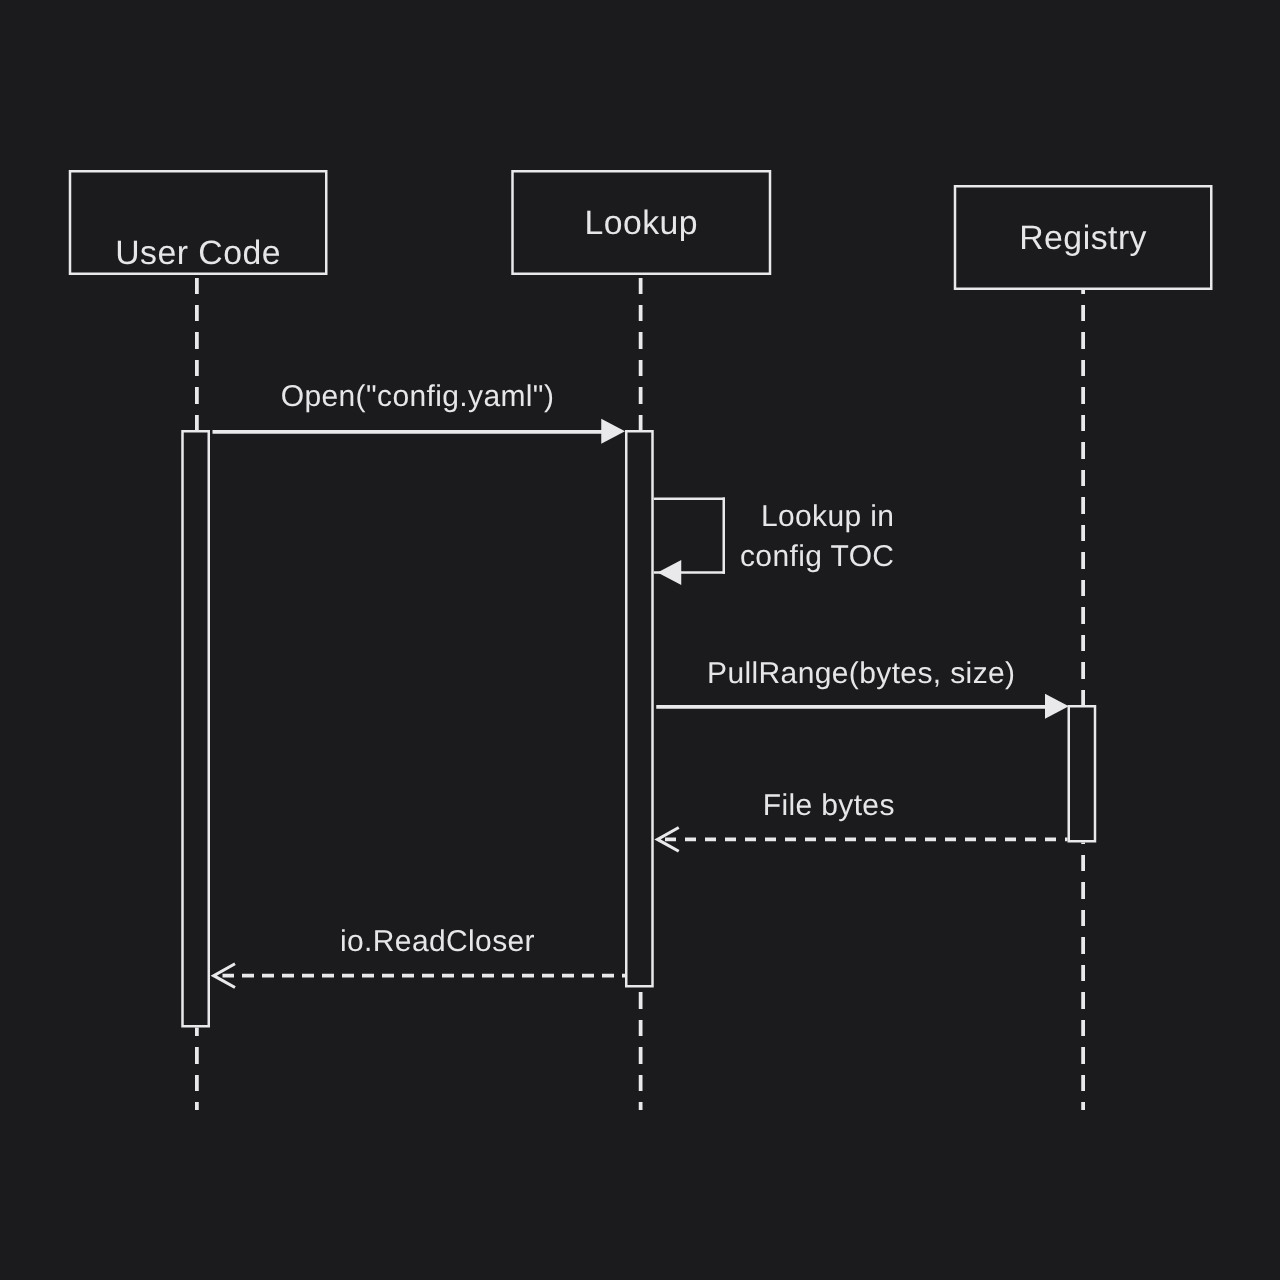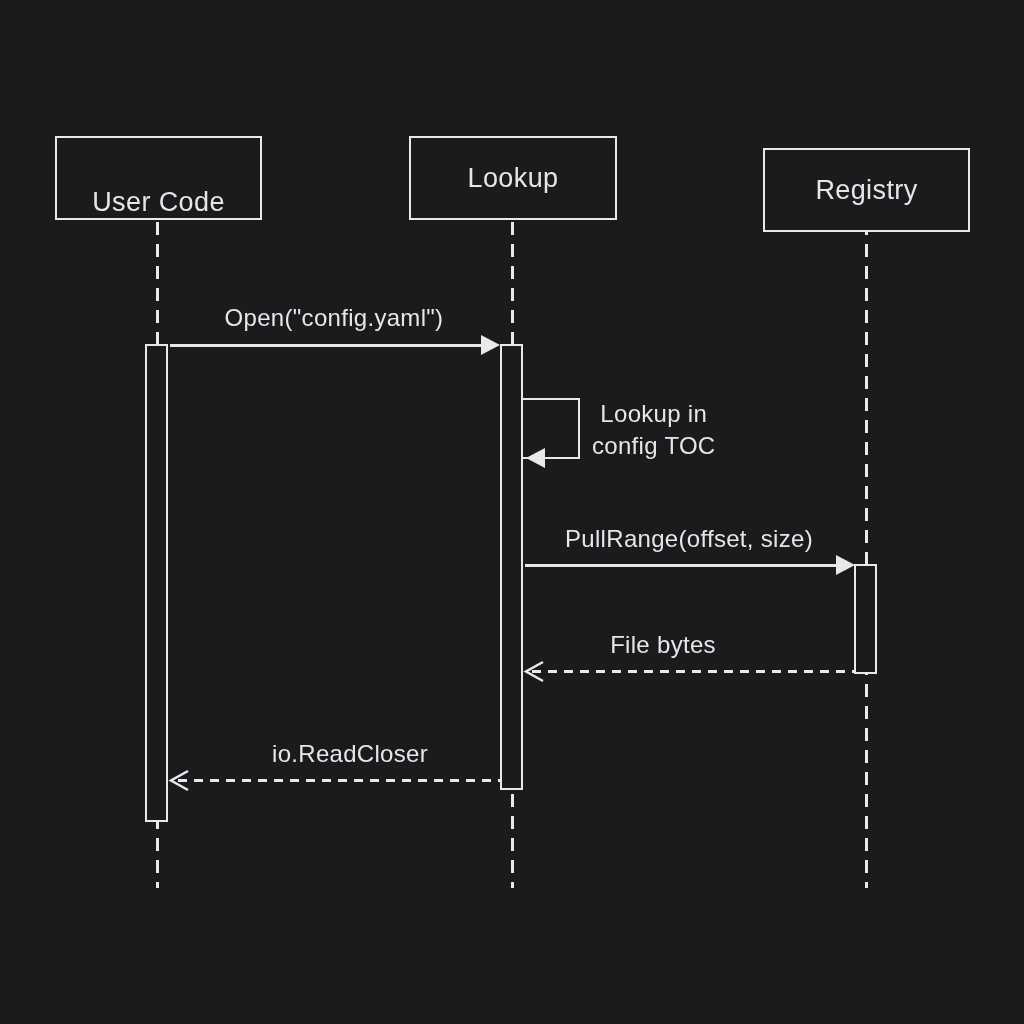--- a/index.html
+++ b/index.html
@@ -84,21 +84,21 @@
     border-bottom:2.5px solid var(--line);
     z-index:3;
   }
   .self-label{
     position:absolute;
     left:592px;top:398px;
     color:var(--text);
     font-size:24px;
     letter-spacing:.3px;
     line-height:32px;
-    text-align:center;
+    text-align:right;
     z-index:4;
   }
 </style>
 </head>
 <body>
 
 <div class="stage">
 
   <div class="actor-box" style="left:55px;width:207px;align-items:flex-end;">
     <span>User Code</span>
@@ -122,21 +122,21 @@
   <div class="line-solid" style="left:170px;top:344px;width:314px;"></div>
   <div class="arrow-filled-right" style="left:481px;top:335px;"></div>
 
   <div class="self-loop"></div>
   <div class="arrow-filled-left" style="left:526px;top:448px;"></div>
   <div class="self-label">
     <span style="display:block;">Lookup in</span>
     <span style="display:block;">config TOC</span>
   </div>
 
-  <div class="msg-label" style="left:523px;width:332px;top:525px;">PullRange(offset, size)</div>
+  <div class="msg-label" style="left:523px;width:332px;top:525px;">PullRange(bytes, size)</div>
   <div class="line-solid" style="left:525px;top:564px;width:313px;"></div>
   <div class="arrow-filled-right" style="left:836px;top:555px;"></div>
 
   <div class="msg-label" style="left:523px;width:280px;top:631px;">File bytes</div>
   <div class="line-dashed" style="left:532px;top:670px;width:322px;"></div>
   <svg class="arrow-open" style="left:522px;top:660px;" width="24" height="24" viewBox="0 0 24 24">
     <path d="M21 2 L4 11.5 L21 21" fill="none" stroke="#e9e9ec" stroke-width="2.5"></path>
   </svg>
 
   <div class="msg-label" style="left:168px;width:364px;top:740px;">io.ReadCloser</div>

